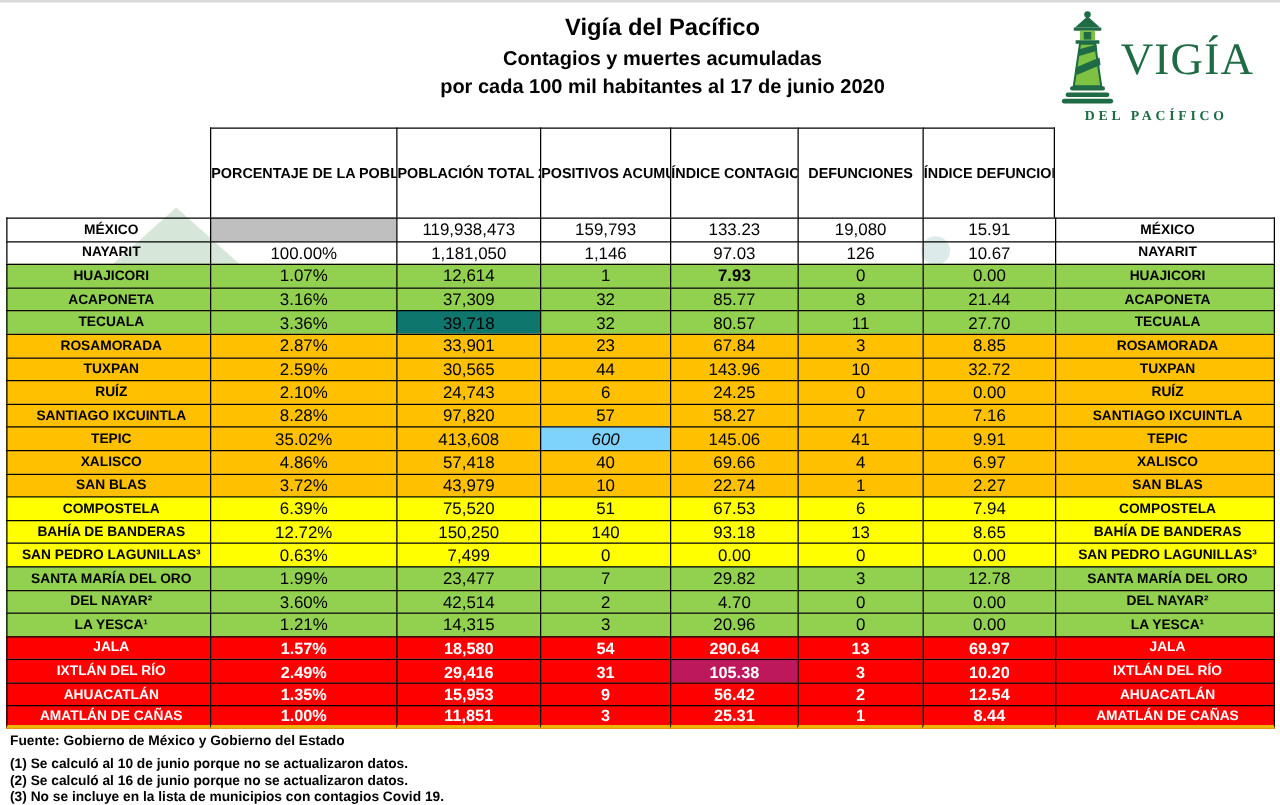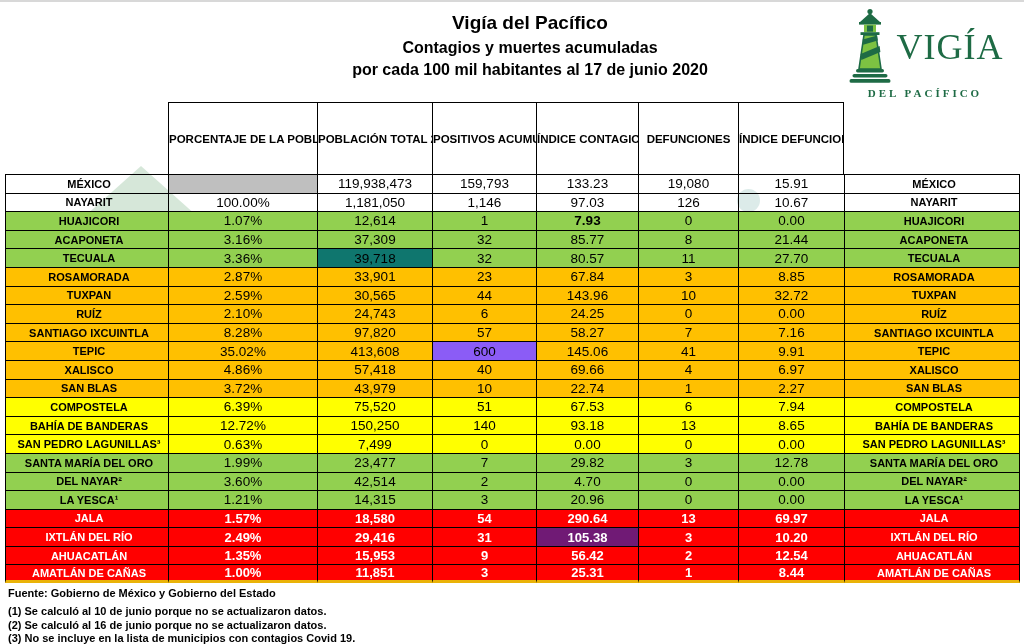--- a/index.html
+++ b/index.html
@@ -207,21 +207,21 @@
         <td class="val" style="background: rgb(255, 192, 0);">57</td>
         <td class="val" style="background: rgb(255, 192, 0);">58.27</td>
         <td class="val" style="background: rgb(255, 192, 0);">7</td>
         <td class="val" style="background: rgb(255, 192, 0);">7.16</td>
         <td class="lbl rlbl" style="background: rgb(255, 192, 0);">SANTIAGO IXCUINTLA</td>
       </tr>
       <tr>
         <td class="lbl" style="background: rgb(255, 192, 0);">TEPIC</td>
         <td class="val" style="background: rgb(255, 192, 0);">35.02%</td>
         <td class="val" style="background: rgb(255, 192, 0);">413,608</td>
-        <td class="val" style="background: #8b5cf6;">600</td>
+        <td class="val" style="background: #7dd3fc; font-style: italic;">600</td>
         <td class="val" style="background: rgb(255, 192, 0);">145.06</td>
         <td class="val" style="background: rgb(255, 192, 0);">41</td>
         <td class="val" style="background: rgb(255, 192, 0);">9.91</td>
         <td class="lbl rlbl" style="background: rgb(255, 192, 0);">TEPIC</td>
       </tr>
       <tr>
         <td class="lbl" style="background: rgb(255, 192, 0);">XALISCO</td>
         <td class="val" style="background: rgb(255, 192, 0);">4.86%</td>
         <td class="val" style="background: rgb(255, 192, 0);">57,418</td>
         <td class="val" style="background: rgb(255, 192, 0);">40</td>
@@ -308,21 +308,21 @@
         <td class="val" style="background: rgb(255, 0, 0);">290.64</td>
         <td class="val" style="background: rgb(255, 0, 0);">13</td>
         <td class="val" style="background: rgb(255, 0, 0);">69.97</td>
         <td class="lbl rlbl" style="background: rgb(255, 0, 0);">JALA</td>
       </tr>
       <tr class="red-row">
         <td class="lbl" style="background: rgb(255, 0, 0);">IXTLÁN DEL RÍO</td>
         <td class="val" style="background: rgb(255, 0, 0);">2.49%</td>
         <td class="val" style="background: rgb(255, 0, 0);">29,416</td>
         <td class="val" style="background: rgb(255, 0, 0);">31</td>
-        <td class="val" style="background: #701a75;">105.38</td>
+        <td class="val" style="background: #be185d;">105.38</td>
         <td class="val" style="background: rgb(255, 0, 0);">3</td>
         <td class="val" style="background: rgb(255, 0, 0);">10.20</td>
         <td class="lbl rlbl" style="background: rgb(255, 0, 0);">IXTLÁN DEL RÍO</td>
       </tr>
       <tr class="red-row">
         <td class="lbl" style="background: rgb(255, 0, 0);">AHUACATLÁN</td>
         <td class="val" style="background: rgb(255, 0, 0);">1.35%</td>
         <td class="val" style="background: rgb(255, 0, 0);">15,953</td>
         <td class="val" style="background: rgb(255, 0, 0);">9</td>
         <td class="val" style="background: rgb(255, 0, 0);">56.42</td>

